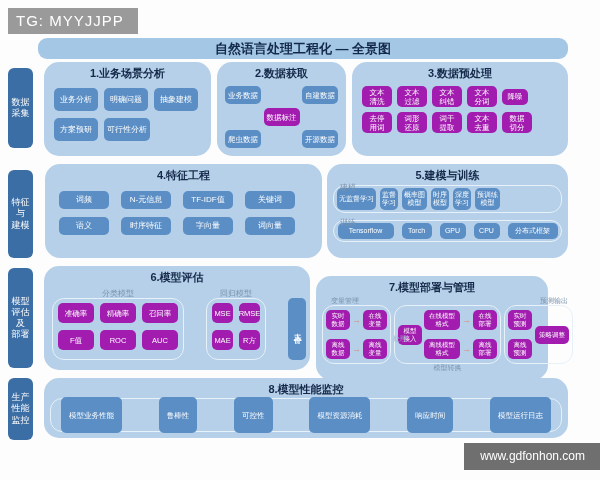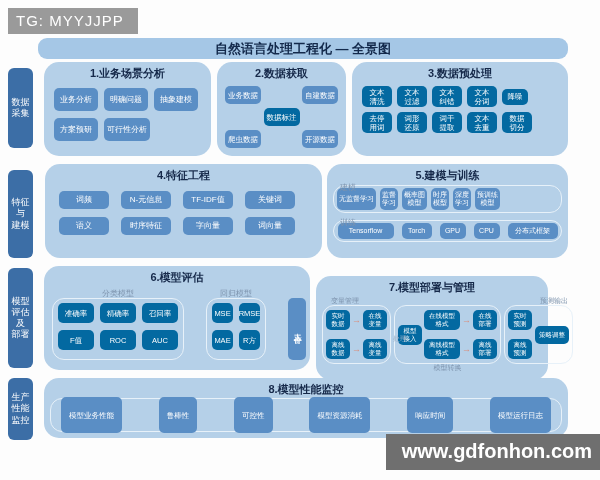--- a/index.html
+++ b/index.html
@@ -10,21 +10,21 @@
   }
   .stage { position:absolute; inset:0; background:#fdfdfd; }
 
   
   .wm-top {
     position:absolute; left:8px; top:8px; background:#9a9a9a; color:#fff;
     font-size:15px; padding:4px 14px 5px 8px; letter-spacing:1px;
   }
   .wm-bottom {
     position:absolute; right:0; bottom:10px; background:#6f6f6f; color:#fff;
-    font-size:20px; padding:6px 8px 7px 16px;font-weight:bold;
+    font-size:12px; padding:6px 15px 7px 16px;
   }
 
   
   .title-bar {
     position:absolute; left:38px; top:38px; width:530px; height:21px;
     background:#a5c7e6; border-radius:9px;
     display:flex; align-items:center; justify-content:center;
     font-size:13px; font-weight:bold; color:#13294b;
   }
 
@@ -48,21 +48,21 @@
   .sec-title {
     text-align:center; font-size:11px; font-weight:bold; color:#16294a;
     height:16px; line-height:16px;
   }
   .chip {
     background:#5a8ec5; color:#fff; border-radius:5px;
     font-size:8px; line-height:1.2; text-align:center;
     display:flex; align-items:center; justify-content:center;
     white-space:pre-line; padding:2px 3px;
   }
-  .chip.dark { background:#0369a1; }
+  .chip.dark { background:#a21caf; }
   .row { display:flex; align-items:center; }
   .subbox {
     border:1px solid #e7f1f9; border-radius:12px; position:relative;
   }
   .tag { font-size:8px; color:#7d93ad; }
   .arrow { color:#d98f7e; font-size:9px; line-height:1; padding:0 1px; flex:0 0 auto; }
 
   
   #s1 { left:44px; top:62px; width:167px; height:94px; }
   #s1 .row { gap:6px; margin:7px 2px 0 4px; }

